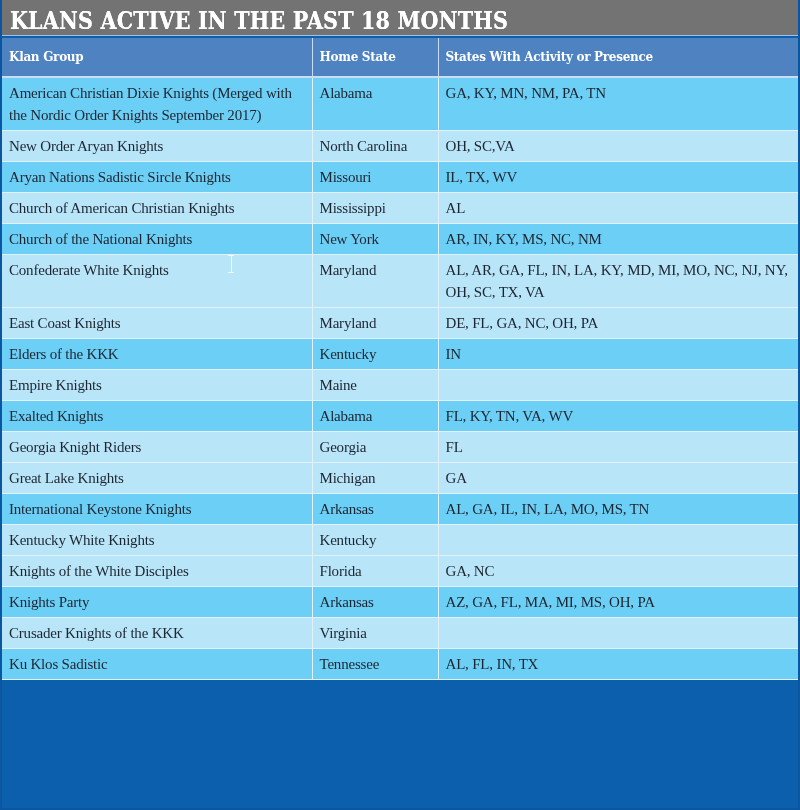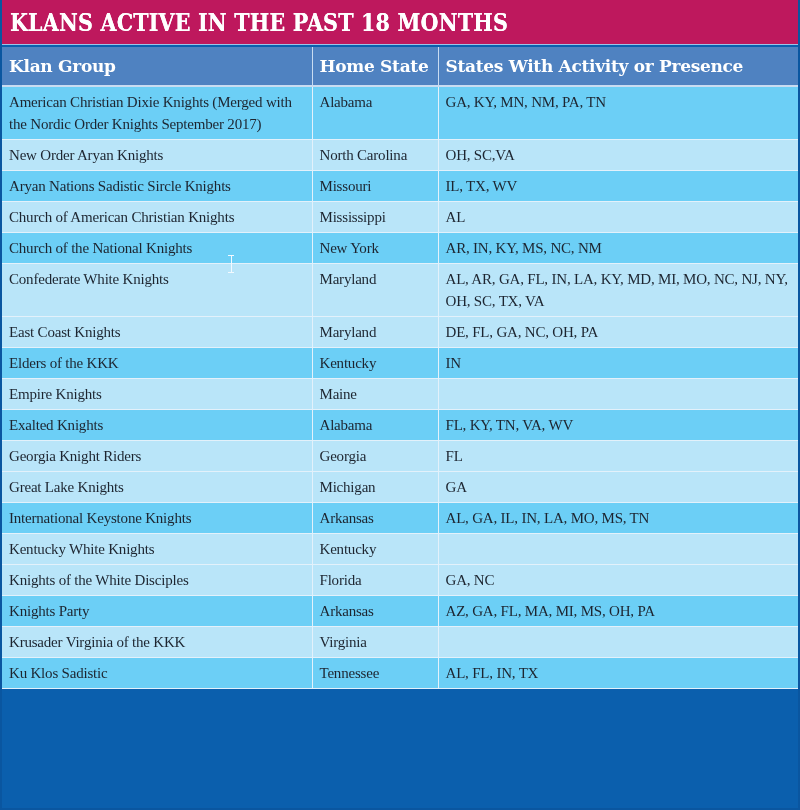--- a/index.html
+++ b/index.html
@@ -3,39 +3,39 @@
 <meta charset="utf-8">
 <style>
   html, body { margin: 0; padding: 0; }
   body { width: 800px; height: 810px; background: #0b5fad; overflow: hidden; position: relative; }
   .frame {
     position: absolute; left: 0; top: 0; width: 800px; height: 810px;
     box-sizing: border-box; background: #0b5fad;
     border-right: 2px solid #0a56a0; border-bottom: 2px solid #0a56a0; border-left: 2px solid #0a56a0;
   }
   .title-bar {
-    height: 45px; background: #be185d; display: flex; align-items: center;
+    height: 36px; background: #737373; display: flex; align-items: flex-end;
     padding-left: 8px; box-sizing: border-box;
     border-bottom: 1px solid #9cc3e8;
   }
   .title {
     font-family: "DejaVu Serif", serif; font-weight: bold; color: #ffffff;
     font-size: 24px; letter-spacing: 0.2px; transform: scaleX(0.86); transform-origin: left center;
     white-space: nowrap; text-shadow: 0 0 0.6px #ffffff;
   }
   table {
     border-collapse: collapse; width: 796px; margin-top: 2px; table-layout: fixed;
     font-family: "Liberation Serif", serif; color: #1d2530;
   }
   col.c1 { width: 310px; }
   col.c2 { width: 126px; }
   col.c3 { width: 360px; }
   th {
     background: #4f82c1; color: #ffffff; text-align: left; font-weight: bold;
-    font-family: "DejaVu Serif", serif; font-size: 17px; height: 38px; padding: 0 7px;
+    font-family: "DejaVu Serif", serif; font-size: 12px; height: 38px; padding: 0 7px;
     border-right: 1.5px solid #c9dcf1; border-bottom: 2px solid #c9dcf1;
     white-space: nowrap; letter-spacing: -0.3px;
   }
   th:last-child { border-right: none; margin-left: 17px; }
   td {
     font-size: 15px; line-height: 22px; vertical-align: top; padding: 4px 8px 4px 7px;
     border-right: 1.5px solid #e3f1fb; border-bottom: 1.5px solid #e3f1fb;
     letter-spacing: -0.2px;
   }
   td:last-child { border-right: none; }
@@ -144,21 +144,21 @@
           <td>Knights of the White Disciples</td>
           <td>Florida</td>
           <td>GA, NC</td>
         </tr>
         <tr class="row-a">
           <td>Knights Party</td>
           <td>Arkansas</td>
           <td>AZ, GA, FL, MA, MI, MS, OH, PA</td>
         </tr>
         <tr class="row-b">
-          <td>Krusader Virginia of the KKK</td>
+          <td>Crusader Knights of the KKK</td>
           <td>Virginia</td>
           <td></td>
         </tr>
         <tr class="row-a">
           <td>Ku Klos Sadistic</td>
           <td>Tennessee</td>
           <td>AL, FL, IN, TX</td>
         </tr>
       </tbody>
   </table>

